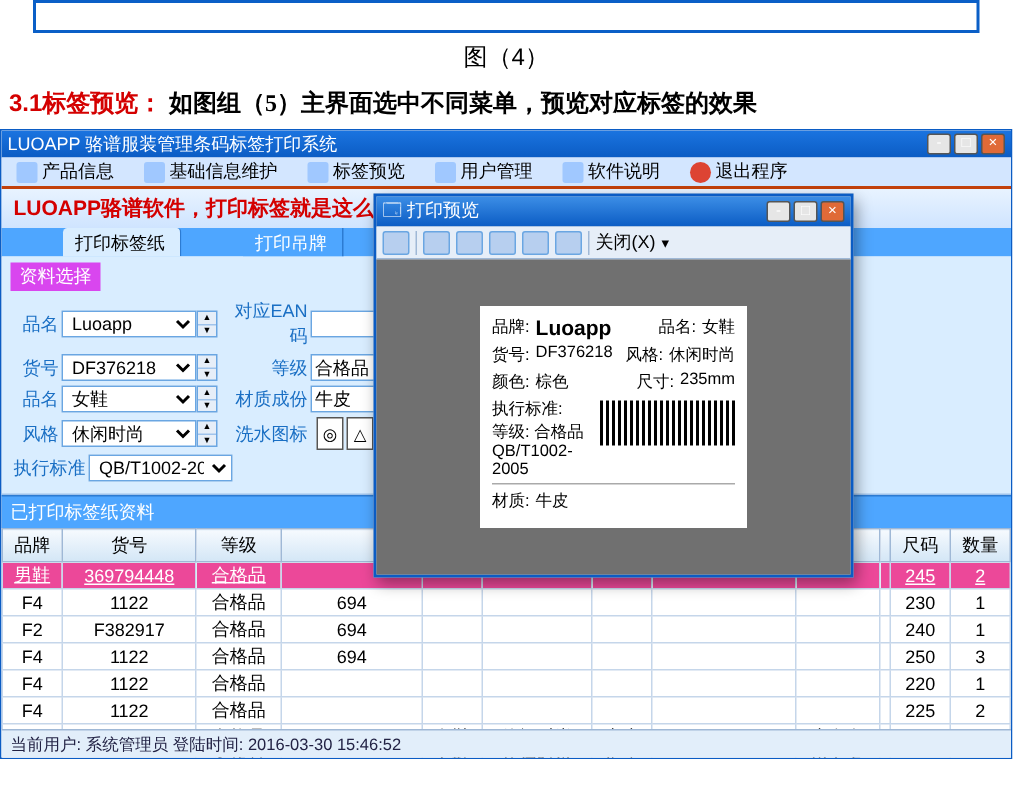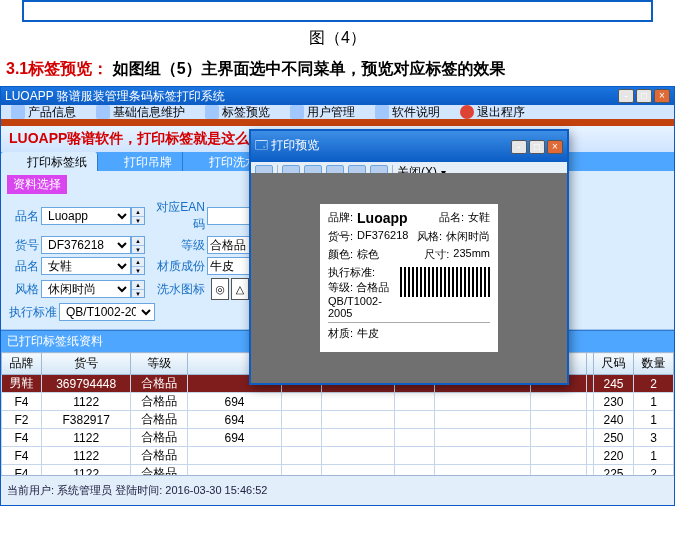--- a/index.html
+++ b/index.html
@@ -1,57 +1,57 @@
 <!DOCTYPE html>
 <html><head>
 <meta charset="utf-8">
 <style>
   * { box-sizing: border-box; margin: 0; padding: 0; }
   body { width: 675px; height: 538px; background: #fff; font-family: "SimSun", sans-serif; font-size: 12px; position: relative; overflow: hidden; }
   .top-frame { border: 2px solid #0a5fc7; height: 22px; margin: 0 22px 4px 22px; }
   .caption { text-align: center; font-size: 16px; padding: 2px 0 6px 0; }
   .section-header { font-size: 16px; padding: 4px 6px 6px 6px; }
   .section-header .red { color: #d40000; font-weight: bold; }
-  .section-header .rest { color: #000; font-weight: bold; }
+  .section-header .rest { color: #000; font-weight: bold; font-family: Liberation Serif, serif; }
   .app { position: relative; width: 100%; height: 420px; border: 1px solid #0b5cc4; overflow: hidden; }
   .win-title { background: linear-gradient(#1b74e0, #0b5cc4); color: #fff; font-size: 12px; height: 18px; display: flex; align-items: center; justify-content: space-between; padding: 0 4px; }
   .win-btns { display: flex; gap: 2px; }
   .win-btn { width: 16px; height: 14px; background: #e6e6e6; border: 1px solid #555; border-radius: 2px; text-align: center; font-size: 10px; line-height: 12px; }
   .win-btn.close { background: #e06a37; color: #fff; }
-  .menubar { display: flex; background: #d3e6ff; height: 21px; border-bottom: 7px solid #c2410c; font-size: 12px; }
+  .menubar { display: flex; background: #d3e6ff; height: 21px; border-bottom: 2px solid #c2410c; font-size: 12px; }
   .menubar .mi { padding: 0 10px; display: flex; align-items: center; gap: 3px; }
   .menubar .mi .ic { width: 14px; height: 14px; background: #a0c8ff; border-radius: 2px; }
   .menubar .mi.exit .ic { background: #d43; border-radius: 50%; }
   .banner { background: linear-gradient(#e8f3ff, #cfe4ff); height: 26px; display: flex; align-items: center; padding-left: 8px; color: #d40000; font-weight: bold; font-size: 14px; }
   .tabbar { display: flex; background: #4ea6ff; height: 19px; font-size: 12px; }
-  .tabbar .tab { background: #4ea6ff; color: #fff; height: 19px; padding: 2px 10px 0 26px; border-right: 1px solid #2c7bd2; cursor: pointer; }
+  .tabbar .tab { background: #4ea6ff; color: #fff; height: 19px; padding: 2px 10px 0 8px; border-right: 1px solid #2c7bd2; cursor: pointer; margin-left: 41px; }
   .tabbar .tab.active { background: #d9edff; color: #000; border-radius: 3px 3px 0 0; }
   .filter-panel { background: #d9edff; padding: 4px 6px 6px 6px; position: relative; border-bottom: 1px solid #9fc3ec; }
   .panel-title { background: #d946ef; color: #fff; font-size: 12px; display: inline-block; padding: 1px 6px; margin-bottom: 4px; }
   .filter-panel .row { display: flex; flex-wrap: wrap; align-items: center; gap: 0; }
   .filter-panel .cell { display: flex; align-items: center; margin: 1px 2px 2px 2px; }
   .filter-panel label { font-size: 12px; width: 30px; text-align: right; margin-right: 2px; color: #1a6fc4; }
   .filter-panel label.wide { width: 56px; }
   .filter-panel input[type=text], .filter-panel select { font-size: 12px; height: 18px; border: 1px solid #6aa6e2; background: #fff; padding: 0 2px; }
   .w90 { width: 90px; } .w50 { width: 50px; } .w70 { width: 70px; }
   .spin { width: 14px; height: 18px; background: #e6eef8; border: 1px solid #6aa6e2; display: flex; flex-direction: column; }
   .spin div { flex: 1; text-align: center; font-size: 6px; line-height: 8px; border-top: 1px solid #9fc3ec; }
   .spin div:first-child { border-top: none; }
   .wash-icons { display: flex; gap: 2px; margin-left: 4px; }
   .wash-icons span { width: 18px; height: 22px; border: 1px solid #555; background: #fff; display: flex; align-items: center; justify-content: center; font-size: 11px; }
   .section-title2 { background: #4ea6ff; color: #fff; font-size: 12px; padding: 2px 6px; border-top: 1px solid #2c7bd2; }
   .grid-wrap { background: #dbecfa; height: 176px; overflow: hidden; position: relative; }
   table.grid { width: 100%; border-collapse: collapse; font-size: 12px; background: #fff; padding-left: 28px; }
   table.grid th { background: linear-gradient(#f6fafe, #d3e6f6); border: 1px solid #9fb8d6; padding: 2px 2px; font-weight: normal; height: 18px; white-space: nowrap; overflow: hidden; }
   table.grid td { border: 1px solid #c5d6ea; padding: 0 2px; height: 16px; text-align: center; white-space: nowrap; overflow: hidden; }
-  table.grid tr.sel td { background: #7f1d1d; color: #fff; }
-  .statusbar { position: absolute; left: 0; right: 0; bottom: 0; height: 30px; background: #e2eefa; border-top: 1px solid #9fb8d6; font-size: 11px; display: flex; align-items: center; padding-left: 6px; color: #224; }
+  table.grid tr.sel td { background: #ec4899; color: #fff; text-decoration: underline; }
+  .statusbar { position: absolute; left: 0; right: 0; bottom: 0; height: 19px; background: #e2eefa; border-top: 1px solid #9fb8d6; font-size: 11px; display: flex; align-items: center; padding-left: 6px; color: #224; }
   
   .preview { position: absolute; left: 248px; top: 42px; width: 320px; height: 256px; border: 2px solid #0b5cc4; background: #d8d8d8; box-shadow: 2px 4px 10px rgba(0,0,0,0.4); z-index: 50; }
-  .preview-title { height: 31px; background: linear-gradient(#3c8ee6, #0b5cc4); color: #fff; display: flex; align-items: center; justify-content: space-between; padding: 0 4px; font-size: 12px; }
+  .preview-title { height: 20px; background: linear-gradient(#3c8ee6, #0b5cc4); color: #fff; display: flex; align-items: center; justify-content: space-between; padding: 0 4px; font-size: 12px; }
   .preview-title .win-btns { display: flex; gap: 2px; }
   .preview-tools { height: 22px; background: #e6eef8; border-bottom: 1px solid #9fb8d6; display: flex; align-items: center; gap: 4px; padding: 0 4px; font-size: 12px; }
   .preview-tools .ticon { width: 18px; height: 16px; background: #b7cfef; border: 1px solid #6aa6e2; border-radius: 2px; }
   .preview-tools .sep { width: 1px; height: 16px; background: #9fb8d6; }
   .preview-canvas { position: absolute; top: 42px; left: 0; right: 0; bottom: 0; background: #707070; display: flex; align-items: center; justify-content: center; }
   .label-card { width: 178px; background: #fff; padding: 6px 8px 8px 8px; font-size: 11px; }
   .label-card .lrow { display: flex; justify-content: space-between; margin-bottom: 3px; }
   .label-card .lrow .l, .label-card .lrow .r { display: flex; gap: 4px; }
   .label-card .brand b { font-size: 14px; }
   .barcode { width: 90px; height: 30px; background: repeating-linear-gradient(90deg, #000 0, #000 2px, #fff 2px, #fff 4px); margin-left: auto; margin-top: 2px; }

